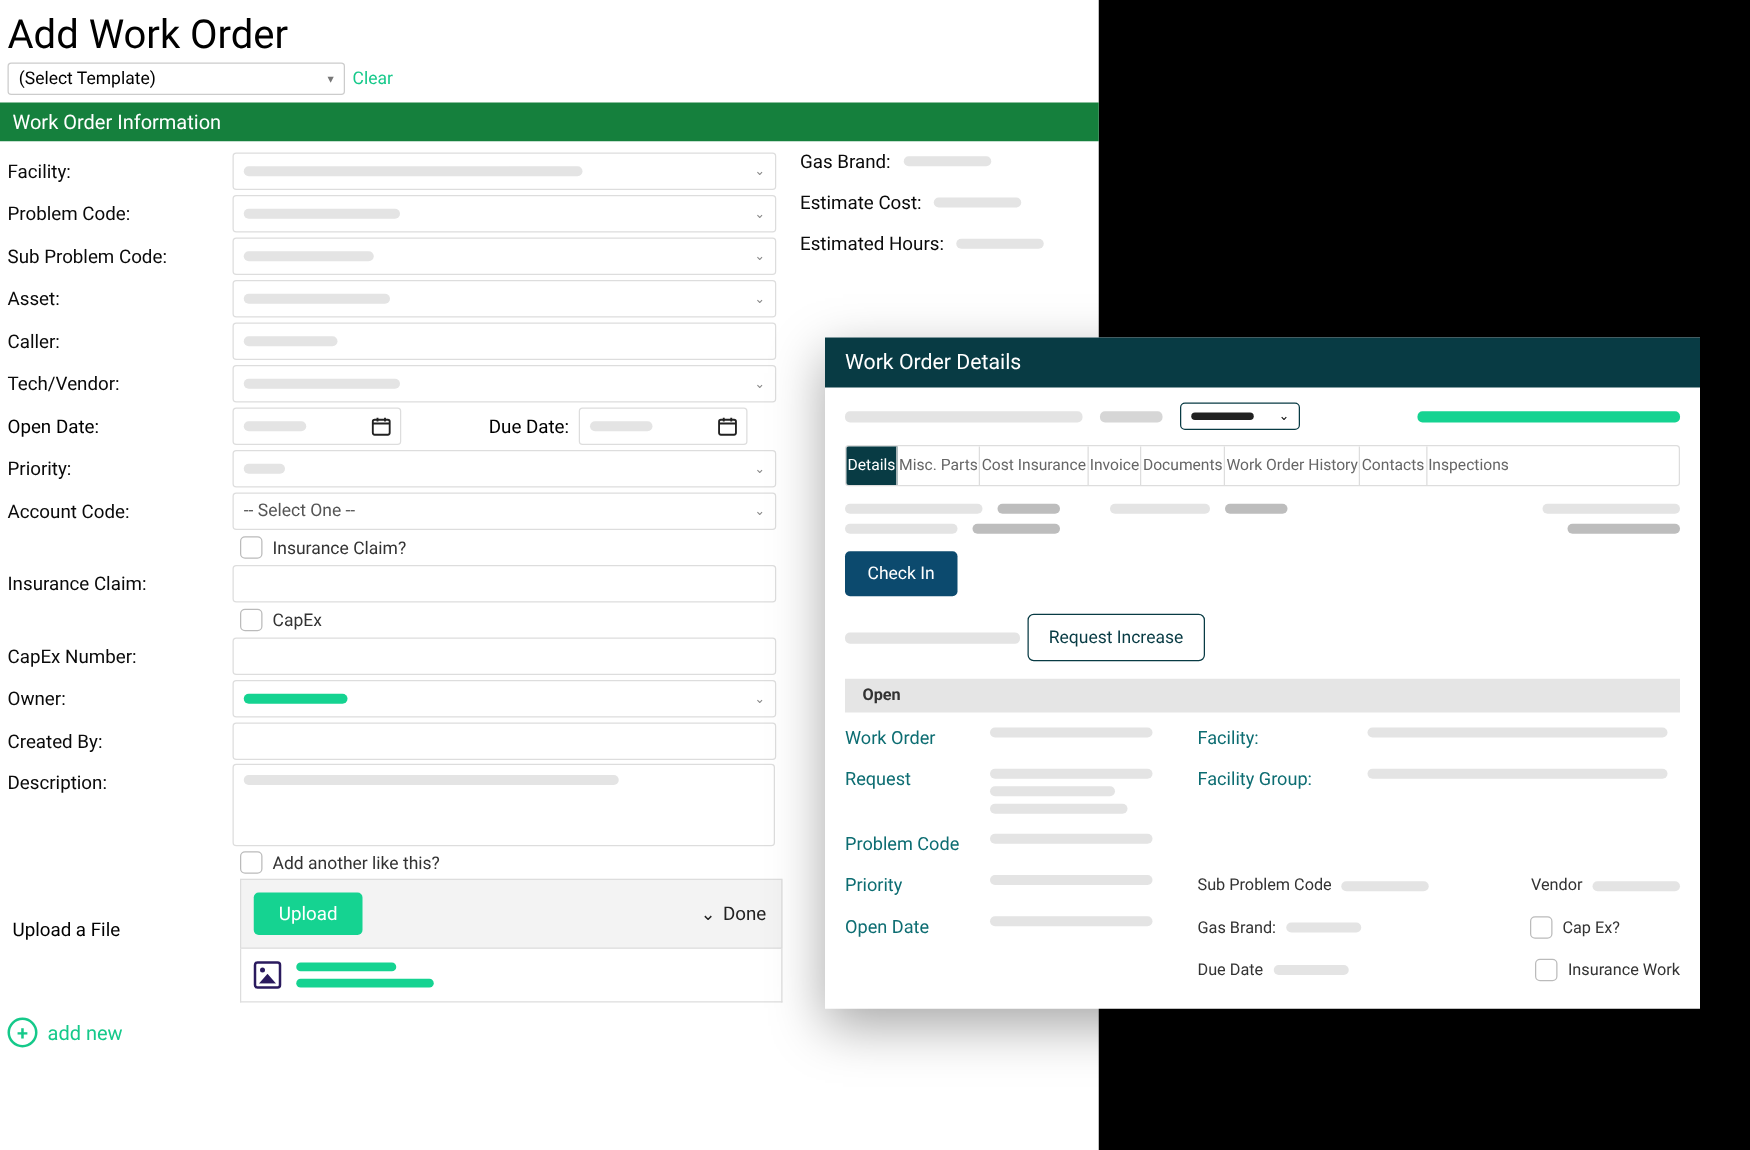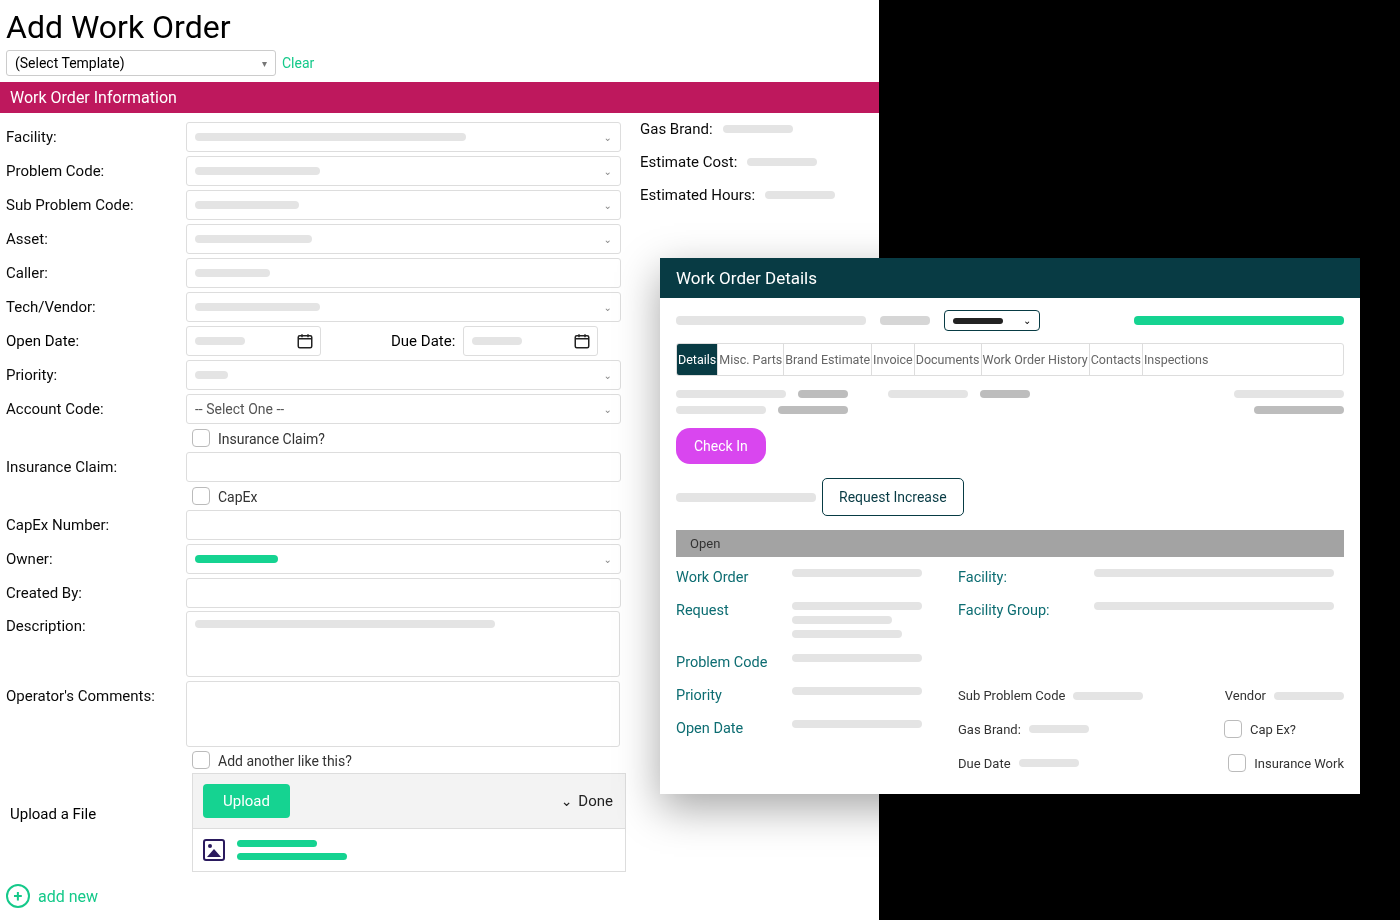--- a/index.html
+++ b/index.html
@@ -5,21 +5,21 @@
 * { box-sizing: border-box; margin: 0; padding: 0; font-family: -apple-system, BlinkMacSystemFont, "Segoe UI", Roboto, sans-serif; }
 body { width: 1400px; height: 920px; background: #fff; position: relative; overflow: hidden; }
 .black-bg { position: absolute; top: 0; right: 0; width: 521px; height: 920px; background: #000; z-index: 0; }
 
 .page-title { font-size: 32px; font-weight: 400; color: #000; padding: 8px 6px 4px; }
 .template-row { display: flex; align-items: center; gap: 6px; padding: 0 6px 6px; }
 .template-select { width: 270px; height: 26px; border: 1px solid #ccc; border-radius: 3px; padding: 0 8px; font-size: 14px; background: #fff; cursor: pointer; display: flex; align-items: center; justify-content: space-between; }
 .template-select .chev { font-size: 10px; color: #777; }
 .clear-link { color: #15c98a; font-size: 14px; cursor: pointer; }
 
-.section-bar { background: #be185d; color: #fff; padding: 6px 10px; font-size: 16px; width: 879px; }
+.section-bar { background: #15803d; color: #fff; padding: 6px 10px; font-size: 16px; width: 879px; }
 
 .left-form { width: 879px; position: relative; z-index: 1; }
 .form-body { padding: 8px 0 0 6px; }
 .row { display: flex; align-items: center; min-height: 32px; margin-bottom: 2px; }
 .label { width: 180px; font-size: 15px; color: #0a0a0a; }
 .control-cell { flex: 1; max-width: 435px; }
 .control { width: 100%; height: 30px; border: 1px solid #ddd; border-radius: 3px; background: #fff; display: flex; align-items: center; padding: 0 8px; justify-content: space-between; }
 .control.select { cursor: pointer; }
 .control .chev { font-size: 10px; color: #888; }
 .ph { height: 8px; background: #e4e4e4; border-radius: 4px; }
@@ -44,33 +44,33 @@
 .done-group { position: absolute; right: 12px; display: flex; align-items: center; gap: 6px; font-size: 15px; color: #222; cursor: pointer; }
 .file-tile { width: 434px; border: 1px solid #ddd; border-top: none; margin-left: 186px; padding: 10px; display: flex; align-items: center; gap: 12px; }
 .file-icon { width: 22px; height: 22px; border: 2px solid #2a1a5e; border-radius: 3px; position: relative; }
 .file-icon::after { content: ""; position: absolute; bottom: 2px; left: 2px; right: 2px; height: 8px; background: #2a1a5e; clip-path: polygon(0 100%, 50% 0, 100% 100%); }
 .file-icon::before { content: ""; position: absolute; top: 3px; left: 3px; width: 4px; height: 4px; border-radius: 50%; background: #2a1a5e; }
 
 .add-new { display: flex; align-items: center; gap: 8px; color: #15c98a; font-size: 16px; padding: 12px 6px; cursor: pointer; }
 .add-icon { width: 24px; height: 24px; border: 2px solid #15c98a; border-radius: 50%; display: flex; align-items: center; justify-content: center; font-size: 16px; font-weight: 600; }
 
 
-.details-panel { position: absolute; left: 660px; top: 258px; width: 700px; background: #fff; box-shadow: 0 14px 40px rgba(0,0,0,0.35); z-index: 5; padding-bottom: 10px; }
+.details-panel { position: absolute; left: 660px; top: 270px; width: 700px; background: #fff; box-shadow: 0 14px 40px rgba(0,0,0,0.35); z-index: 5; padding-bottom: 10px; }
 .panel-header { background: #083b44; color: #fff; padding: 10px 16px; font-size: 17px; }
 .panel-body { padding: 12px 16px; }
 .topline { display: flex; align-items: center; gap: 14px; margin-bottom: 12px; }
 .status-select { border: 1.5px solid #083b44; border-radius: 4px; padding: 4px 8px; display: flex; align-items: center; gap: 20px; cursor: pointer; font-size: 12px; }
 .tabs { display: flex; border: 1px solid #ddd; border-radius: 3px; overflow: hidden; margin-bottom: 14px; }
 .tab { padding: 8px 1px; font-size: 12.5px; color: #666; border-right: 1px solid #ddd; cursor: pointer; white-space: nowrap; }
 .tab:last-child { border-right: none; }
 .tab.active { background: #083b44; color: #fff; }
-.checkin-btn { background: #d946ef; color: #fff; border: none; border-radius: 14px; padding: 10px 18px; font-size: 14px; cursor: pointer; margin-bottom: 14px; }
+.checkin-btn { background: #0c4a6e; color: #fff; border: none; border-radius: 4px; padding: 10px 18px; font-size: 14px; cursor: pointer; margin-bottom: 14px; }
 .inc-row { display: flex; align-items: center; gap: 6px; margin-bottom: 14px; }
 .req-btn { border: 1.5px solid #083b44; color: #083b44; background: #fff; border-radius: 5px; padding: 10px 16px; font-size: 14px; cursor: pointer; }
-.open-bar { background: #a3a3a3; padding: 6px 14px; font-size: 13px; color: #333; margin-bottom: 12px; }
+.open-bar { background: #e5e5e5; padding: 6px 14px; font-size: 13px; color: #333; margin-bottom: 12px; font-weight: bold; }
 .teal-lbl { color: #0d6d72; font-size: 14.5px; }
 .sm-lbl { color: #333; font-size: 13px; }
 </style>
 </head>
 <body>
 
 <div class="black-bg"></div>
 
 <div class="left-form">
   <div class="page-title">Add Work Order</div>
@@ -213,24 +213,20 @@
       <div class="control-cell">
           <div class="control"></div>
         </div>
     </div>
 
     <div class="row" style="align-items:flex-start">
       <div class="label" style="padding-top:6px">Description:</div>
       <div class="textarea">
           <div class="ph" style="width:72%"></div>
         </div>
-    </div>
-    <div class="row" style="align-items:flex-start;margin-top:4px">
-      <div class="label" style="padding-top:6px">Operator's Comments:</div>
-      <div class="textarea"></div>
     </div>
 
     <div class="checkbox-line">
       <div class="cb"></div>
       <span class="cb-lbl">Add another like this?</span>
     </div>
 
     <div class="upload-area">
       <button class="upload-btn">Upload</button>
       <div class="done-group">
@@ -281,21 +277,21 @@
         <div class="ph" style="width:50px;height:6px;background:#222"></div>
         <span style="font-size:10px">⌄</span>
       </div>
       <div style="flex:1"></div>
       <div class="ph green" style="width:210px;height:9px"></div>
     </div>
 
     <div class="tabs">
       <div class="tab active">Details</div>
       <div class="tab">Misc. Parts</div>
-      <div class="tab">Brand Estimate</div>
+      <div class="tab">Cost Insurance</div>
       <div class="tab">Invoice</div>
       <div class="tab">Documents</div>
       <div class="tab">Work Order History</div>
       <div class="tab">Contacts</div>
       <div class="tab">Inspections</div>
 
     </div>
 
     <div style="display:flex;gap:40px;margin-bottom:8px">
       <div style="display:flex;align-items:center;gap:12px">

